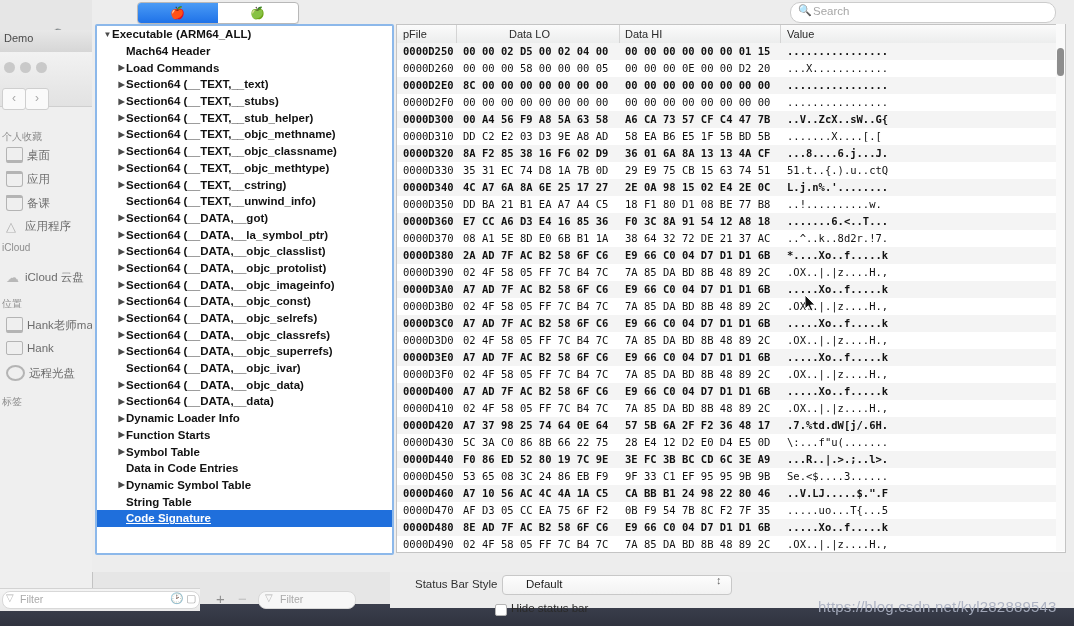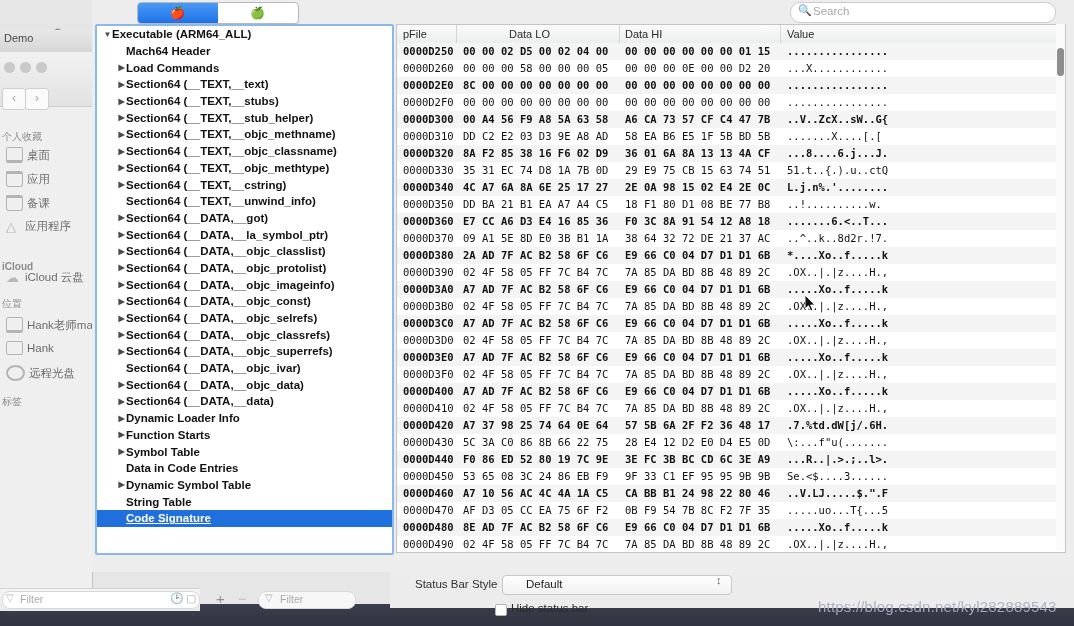--- a/index.html
+++ b/index.html
@@ -180,21 +180,21 @@
   </div>
 <div class="fitem" style="top:195px;">
   <span class="fglyph folder"></span>
   <span>备课</span>
   </div>
 <div class="fitem" style="top:219px;">
   <span class="fglyph air">△</span>
   <span>应用程序</span>
   </div>
 
-<div class="fsec" style="top:261px;font-weight:bold;">iCloud</div>
+<div class="fsec" style="top:242px;">iCloud</div>
 <div class="fitem" style="top:270px;">
   <span class="fglyph cloud">☁</span>
   <span>iCloud 云盘</span>
   </div>
 
 <div class="fsec" style="top:297px;">位置</div>
 <div class="fitem" style="top:317px;">
   <span class="fglyph mac"></span>
   <span>Hank老师mac</span>
   </div>
@@ -384,21 +384,21 @@
       <div class="hrow"><span class="c-addr">0000D260</span><span class="c-lo">00 00 00 58 00 00 00 05</span><span class="c-hi">00 00 00 0E 00 00 D2 20</span><span class="c-val">...X............</span></div>
       <div class="hrow odd"><span class="c-addr">0000D2E0</span><span class="c-lo">8C 00 00 00 00 00 00 00</span><span class="c-hi">00 00 00 00 00 00 00 00</span><span class="c-val">................</span></div>
       <div class="hrow"><span class="c-addr">0000D2F0</span><span class="c-lo">00 00 00 00 00 00 00 00</span><span class="c-hi">00 00 00 00 00 00 00 00</span><span class="c-val">................</span></div>
       <div class="hrow odd"><span class="c-addr">0000D300</span><span class="c-lo">00 A4 56 F9 A8 5A 63 58</span><span class="c-hi">A6 CA 73 57 CF C4 47 7B</span><span class="c-val">..V..ZcX..sW..G{</span></div>
       <div class="hrow"><span class="c-addr">0000D310</span><span class="c-lo">DD C2 E2 03 D3 9E A8 AD</span><span class="c-hi">58 EA B6 E5 1F 5B BD 5B</span><span class="c-val">.......X....[.[</span></div>
       <div class="hrow odd"><span class="c-addr">0000D320</span><span class="c-lo">8A F2 85 38 16 F6 02 D9</span><span class="c-hi">36 01 6A 8A 13 13 4A CF</span><span class="c-val">...8....6.j...J.</span></div>
       <div class="hrow"><span class="c-addr">0000D330</span><span class="c-lo">35 31 EC 74 D8 1A 7B 0D</span><span class="c-hi">29 E9 75 CB 15 63 74 51</span><span class="c-val">51.t..{.).u..ctQ</span></div>
       <div class="hrow odd"><span class="c-addr">0000D340</span><span class="c-lo">4C A7 6A 8A 6E 25 17 27</span><span class="c-hi">2E 0A 98 15 02 E4 2E 0C</span><span class="c-val">L.j.n%.'........</span></div>
       <div class="hrow"><span class="c-addr">0000D350</span><span class="c-lo">DD BA 21 B1 EA A7 A4 C5</span><span class="c-hi">18 F1 80 D1 08 BE 77 B8</span><span class="c-val">..!..........w.</span></div>
       <div class="hrow odd"><span class="c-addr">0000D360</span><span class="c-lo">E7 CC A6 D3 E4 16 85 36</span><span class="c-hi">F0 3C 8A 91 54 12 A8 18</span><span class="c-val">.......6.&lt;..T...</span></div>
-      <div class="hrow"><span class="c-addr">0000D370</span><span class="c-lo">09 A1 5E 8D E0 3B B1 1A</span><span class="c-hi">38 64 32 72 DE 21 37 AC</span><span class="c-val">..^..k..8d2r.!7.</span></div>
+      <div class="hrow"><span class="c-addr">0000D370</span><span class="c-lo">08 A1 5E 8D E0 6B B1 1A</span><span class="c-hi">38 64 32 72 DE 21 37 AC</span><span class="c-val">..^..k..8d2r.!7.</span></div>
       <div class="hrow odd"><span class="c-addr">0000D380</span><span class="c-lo">2A AD 7F AC B2 58 6F C6</span><span class="c-hi">E9 66 C0 04 D7 D1 D1 6B</span><span class="c-val">*....Xo..f.....k</span></div>
       <div class="hrow"><span class="c-addr">0000D390</span><span class="c-lo">02 4F 58 05 FF 7C B4 7C</span><span class="c-hi">7A 85 DA BD 8B 48 89 2C</span><span class="c-val">.OX..|.|z....H.,</span></div>
       <div class="hrow odd"><span class="c-addr">0000D3A0</span><span class="c-lo">A7 AD 7F AC B2 58 6F C6</span><span class="c-hi">E9 66 C0 04 D7 D1 D1 6B</span><span class="c-val">.....Xo..f.....k</span></div>
       <div class="hrow"><span class="c-addr">0000D3B0</span><span class="c-lo">02 4F 58 05 FF 7C B4 7C</span><span class="c-hi">7A 85 DA BD 8B 48 89 2C</span><span class="c-val">.OX..|.|z....H.,</span></div>
       <div class="hrow odd"><span class="c-addr">0000D3C0</span><span class="c-lo">A7 AD 7F AC B2 58 6F C6</span><span class="c-hi">E9 66 C0 04 D7 D1 D1 6B</span><span class="c-val">.....Xo..f.....k</span></div>
       <div class="hrow"><span class="c-addr">0000D3D0</span><span class="c-lo">02 4F 58 05 FF 7C B4 7C</span><span class="c-hi">7A 85 DA BD 8B 48 89 2C</span><span class="c-val">.OX..|.|z....H.,</span></div>
       <div class="hrow odd"><span class="c-addr">0000D3E0</span><span class="c-lo">A7 AD 7F AC B2 58 6F C6</span><span class="c-hi">E9 66 C0 04 D7 D1 D1 6B</span><span class="c-val">.....Xo..f.....k</span></div>
       <div class="hrow"><span class="c-addr">0000D3F0</span><span class="c-lo">02 4F 58 05 FF 7C B4 7C</span><span class="c-hi">7A 85 DA BD 8B 48 89 2C</span><span class="c-val">.OX..|.|z....H.,</span></div>
       <div class="hrow odd"><span class="c-addr">0000D400</span><span class="c-lo">A7 AD 7F AC B2 58 6F C6</span><span class="c-hi">E9 66 C0 04 D7 D1 D1 6B</span><span class="c-val">.....Xo..f.....k</span></div>
       <div class="hrow"><span class="c-addr">0000D410</span><span class="c-lo">02 4F 58 05 FF 7C B4 7C</span><span class="c-hi">7A 85 DA BD 8B 48 89 2C</span><span class="c-val">.OX..|.|z....H.,</span></div>

